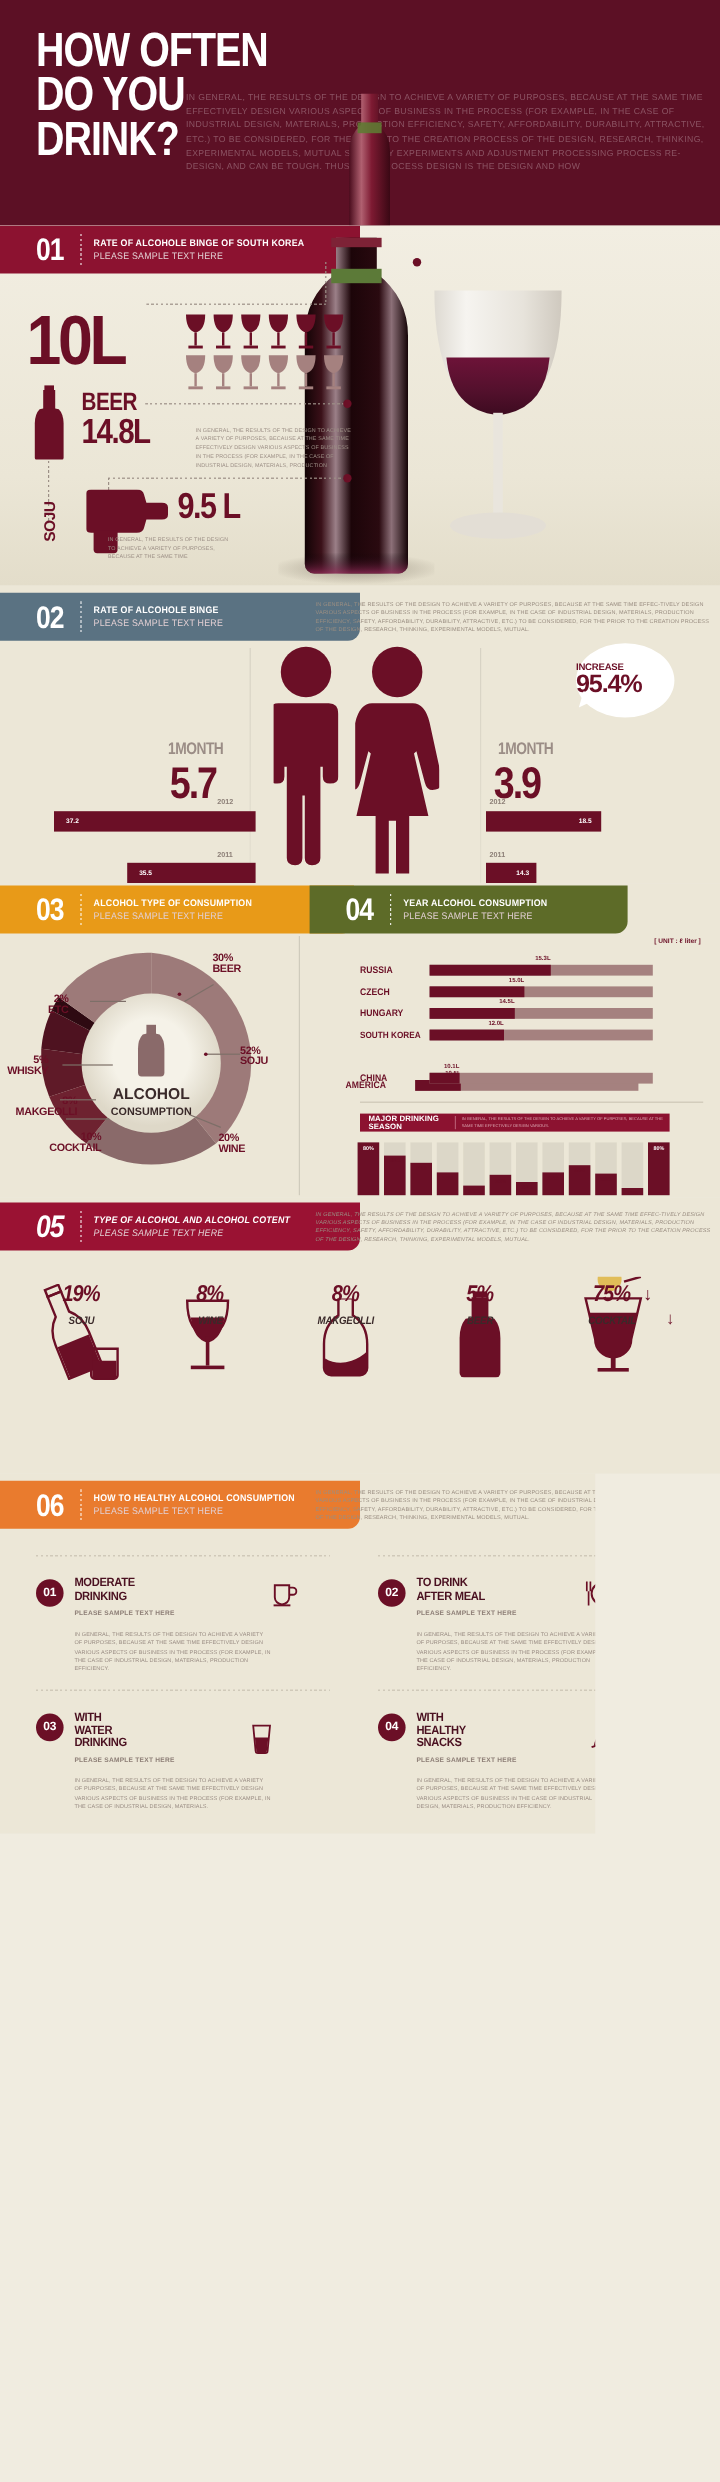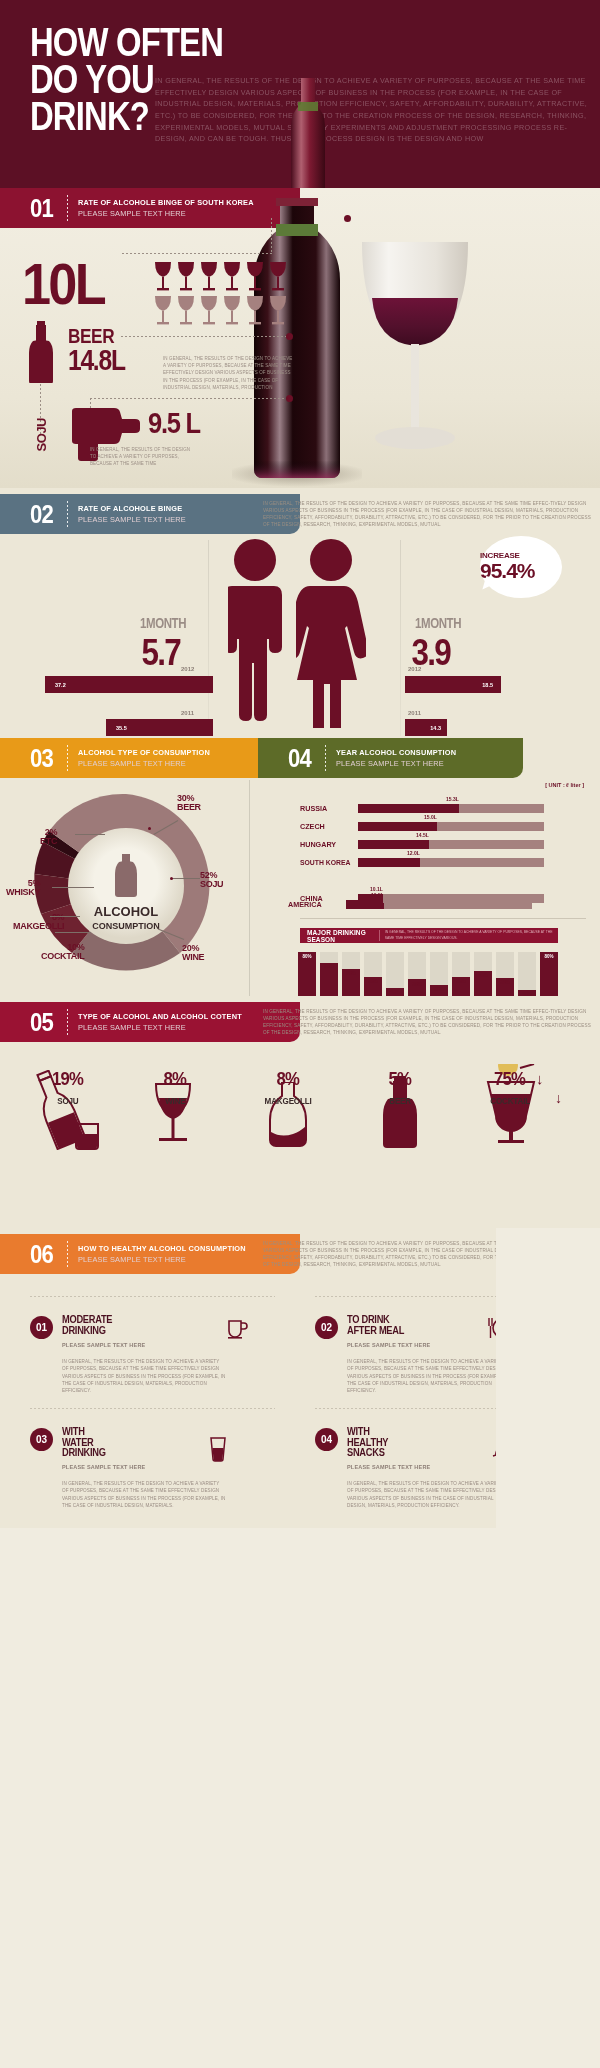--- a/index.html
+++ b/index.html
@@ -122,21 +122,21 @@
   .mds-head{ position:absolute; height:15px; background:#8c1230; display:flex; align-items:center;
     padding-left:7px; }
   .mds-head .t{ font-size:6.5px; font-weight:bold; color:#fff; letter-spacing:.1px; }
   .mds-head .s{ font-size:3.4px; color:#dfaeb8; line-height:1.5; margin-left:8px;
     border-left:1px solid #b5566d; padding-left:5px;}
   .mds-bar{ position:absolute; bottom:0; width:100%; background:#6b0f26; }
   .mds-col{ position:relative; width:18px; background:#dcd7c8; }
   .mds-val{ position:absolute; font-size:4.5px; font-weight:bold; color:#6b0f26; width:100%; text-align:center;}
 
   
-  .sec05{ position:relative; width:600px; height:230px; background:#ece7d7; overflow:hidden; }
+  .sec05{ position:relative; width:600px; height:230px; background:#ece7d7; overflow:hidden;font-style:italic; }
   .d5{ position:absolute; top:70px; width:120px; text-align:center; }
   .d5 .pv{ font-size:19px; font-weight:bold; color:#6b0f26; letter-spacing:-1px;
     transform:scaleX(0.88); display:inline-block; }
   .d5 .pn{ font-size:9px; font-weight:bold; color:#3a2a2a; letter-spacing:-.2px;
     transform:scaleX(0.9); display:inline-block; margin-top:1px;}
 
   
   .sec06{ position:relative; width:496px; height:300px; background:#ece7d7; overflow:hidden; }
   .card{ position:absolute; width:240px; }
   .card .cnum{ position:absolute; left:0; top:0; width:23px;height:23px;border-radius:50%;

